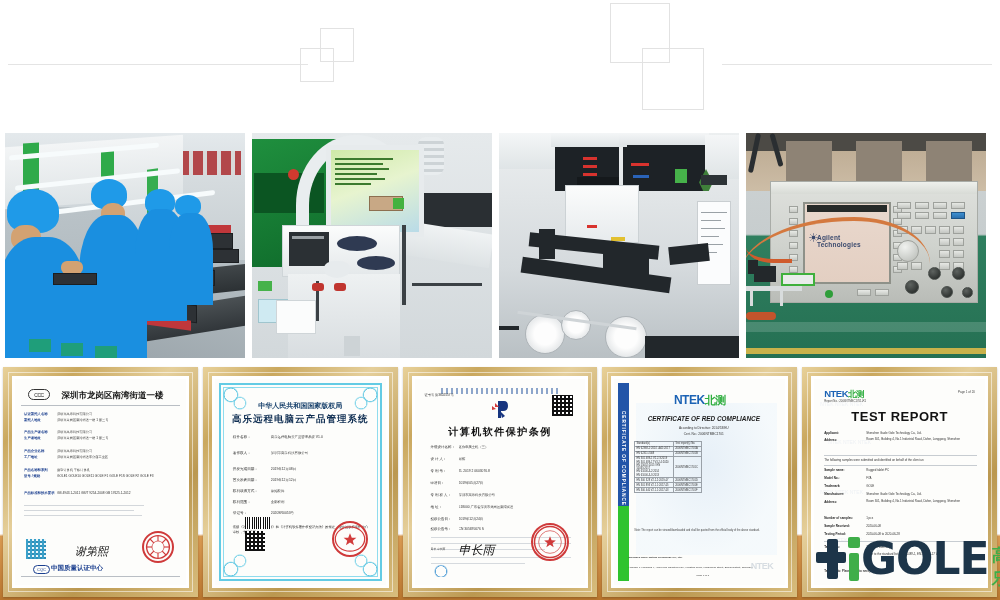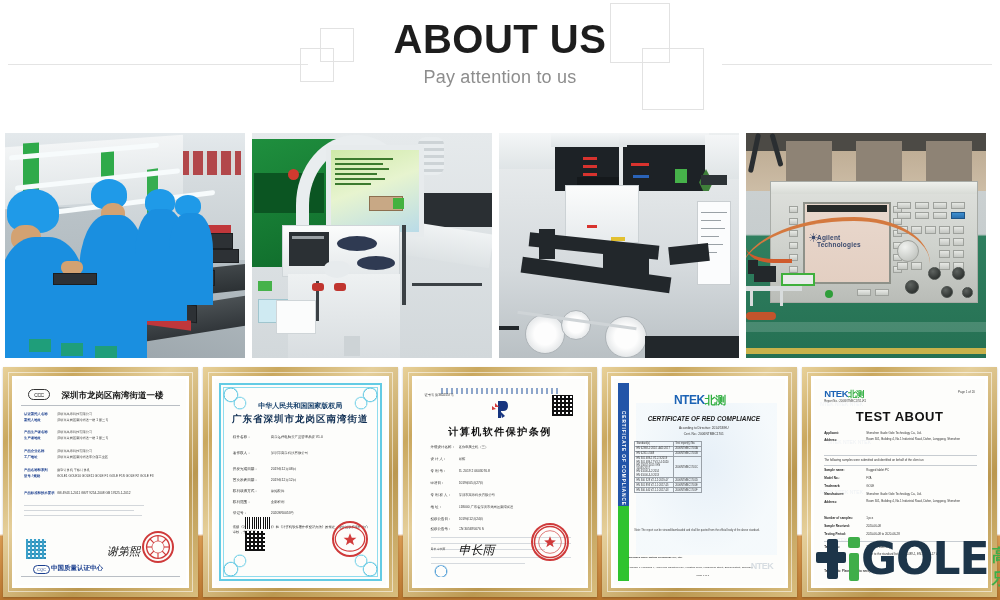--- a/index.html
+++ b/index.html
@@ -214,21 +214,21 @@
     display:flex; align-items:center; justify-content:center; letter-spacing:-.5px; }
   .c1 .lbl { position:absolute; left:9px; font-size:3.4px; color:#1b3f8f; font-weight:bold; }
   .c1 .val { position:absolute; left:42px; right:6px; font-size:3.2px; color:#333;
     overflow:hidden; white-space:nowrap; }
   .c1 .qr { position:absolute; left:11px; bottom:26px; width:20px; height:20px;
     background:
       repeating-linear-gradient(90deg,#3aa0c9 0 2px,transparent 2px 4px),
       repeating-linear-gradient(0deg,#2f8fb8 0 2px,transparent 2px 4px),
       #eaf6fb; }
   .c1 .sig { position:absolute; bottom:26px; left:60px; font-size:11px; color:#111;
-    font-family:Liberation Serif, serif; font-style:italic;margin-left:32px; }
+    font-family:Liberation Serif, serif; font-style:italic; }
   .c1 .cqc { position:absolute; bottom:12px; left:36px; font-size:6.5px;
     font-weight:bold; color:#1b3f8f; }
   .c1 .cqcmark { position:absolute; bottom:11px; left:18px; width:17px; height:9px;
     border:1px solid #1b3f8f; border-radius:5px; font-size:4px; color:#1b3f8f;
     display:flex; align-items:center; justify-content:center; }
 
   
   .c2 .orn { position:absolute; inset:4px; border:2px solid #63cbe4; }
   .c2 .orn2 { position:absolute; inset:8px; border:1px solid #8fdcee; }
   .c2 .corner { position:absolute; width:26px; height:26px;
@@ -336,24 +336,20 @@
 
 <div class="header">
   <div class="deco-line" style="left:8px; top:64px; width:300px;"></div>
   <div class="deco-line" style="right:8px; top:64px; width:270px;"></div>
 
   <div class="deco-sq" style="left:320px; top:28px; width:34px; height:34px;"></div>
   <div class="deco-sq" style="left:300px; top:48px; width:34px; height:34px;"></div>
   <div class="deco-sq" style="left:610px; top:3px; width:60px; height:60px;"></div>
   <div class="deco-sq" style="left:642px; top:48px; width:62px; height:62px;"></div>
 
-  <div class="title-block">
-    <div class="title">ABOUT US</div>
-    <div class="subtitle">Pay attention to us</div>
-  </div>
 </div>
 
 <div class="photo-row">
 
   <div class="photo p1">
     <div class="ceil"></div>
     <div class="reddoor"></div>
     <div class="wall"></div>
     <div class="rackwhite"></div>
     <div class="greenpanel"></div>
@@ -620,21 +616,21 @@
     <div class="mat">
         <div class="paper-sheet c2">
       <div class="orn"></div>
           <div class="orn2"></div>
       <div class="corner" style="top:8px;left:8px;"></div>
       <div class="corner" style="top:8px;right:8px;transform:scaleX(-1);"></div>
       <div class="corner" style="bottom:8px;left:8px;transform:scaleY(-1);"></div>
       <div class="corner" style="bottom:8px;right:8px;transform:scale(-1,-1);"></div>
 
       <div class="h1">中华人民共和国国家版权局</div>
-      <div class="h2">广东省深圳市龙岗区南湾街道</div>
+      <div class="h2">高乐远程电脑云产品管理系统</div>
 
       <div class="lbl" style="top:56px;">软件名称：</div>
       <div class="val" style="top:56px;">高乐远程电脑云产品管理系统 V1.0</div>
       <div class="lbl" style="top:72px;">著作权人：</div>
       <div class="val" style="top:72px;">深圳市高乐科技有限公司</div>
       <div class="lbl" style="top:88px;">开发完成日期：</div>
       <div class="val" style="top:88px;">2019年12月08日</div>
       <div class="lbl" style="top:99px;">首次发表日期：</div>
       <div class="val" style="top:99px;">2019年12月12日</div>
       <div class="lbl" style="top:110px;">权利取得方式：</div>
@@ -775,21 +771,21 @@
       <div class="wmrow" style="top:22px;left:6px;">NTEK NTEK NTEK</div>
       <div class="wmrow" style="top:60px;left:14px;">NTEK NTEK NTEK</div>
       <div class="wmrow" style="top:110px;left:6px;">NTEK NTEK NTEK</div>
       <div class="wmrow" style="top:158px;left:20px;">NTEK NTEK</div>
 
       <div class="ntek">
         <span>NTEK</span><span class="ntekzh">北测</span>
       </div>
       <div class="rep">Report No.: 2006NTMBC1701-R1</div>
       <div class="page">Page 1 of 20</div>
-      <div class="h2">TEST ABOUT</div>
+      <div class="h2">TEST REPORT</div>
 
       <div class="lbl" style="top:52px;">Applicant:</div>
       <div class="val" style="top:52px;">Shenzhen Gaole Gole Technology Co., Ltd.</div>
       <div class="lbl" style="top:59px;">Address:</div>
       <div class="val" style="top:59px;line-height:1.35;">Room 301, Building 4, No.1 Industrial Road, Dafen, Longgang, Shenzhen</div>
       <div class="hr" style="top:76px;"></div>
       <div class="val" style="top:79px;left:10px;">The following samples were submitted and identified on behalf of the client as:</div>
       <div class="hr" style="top:86px;"></div>
       <div class="lbl" style="top:89px;">Sample name:</div>
       <div class="val" style="top:89px;">Rugged tablet PC</div>

